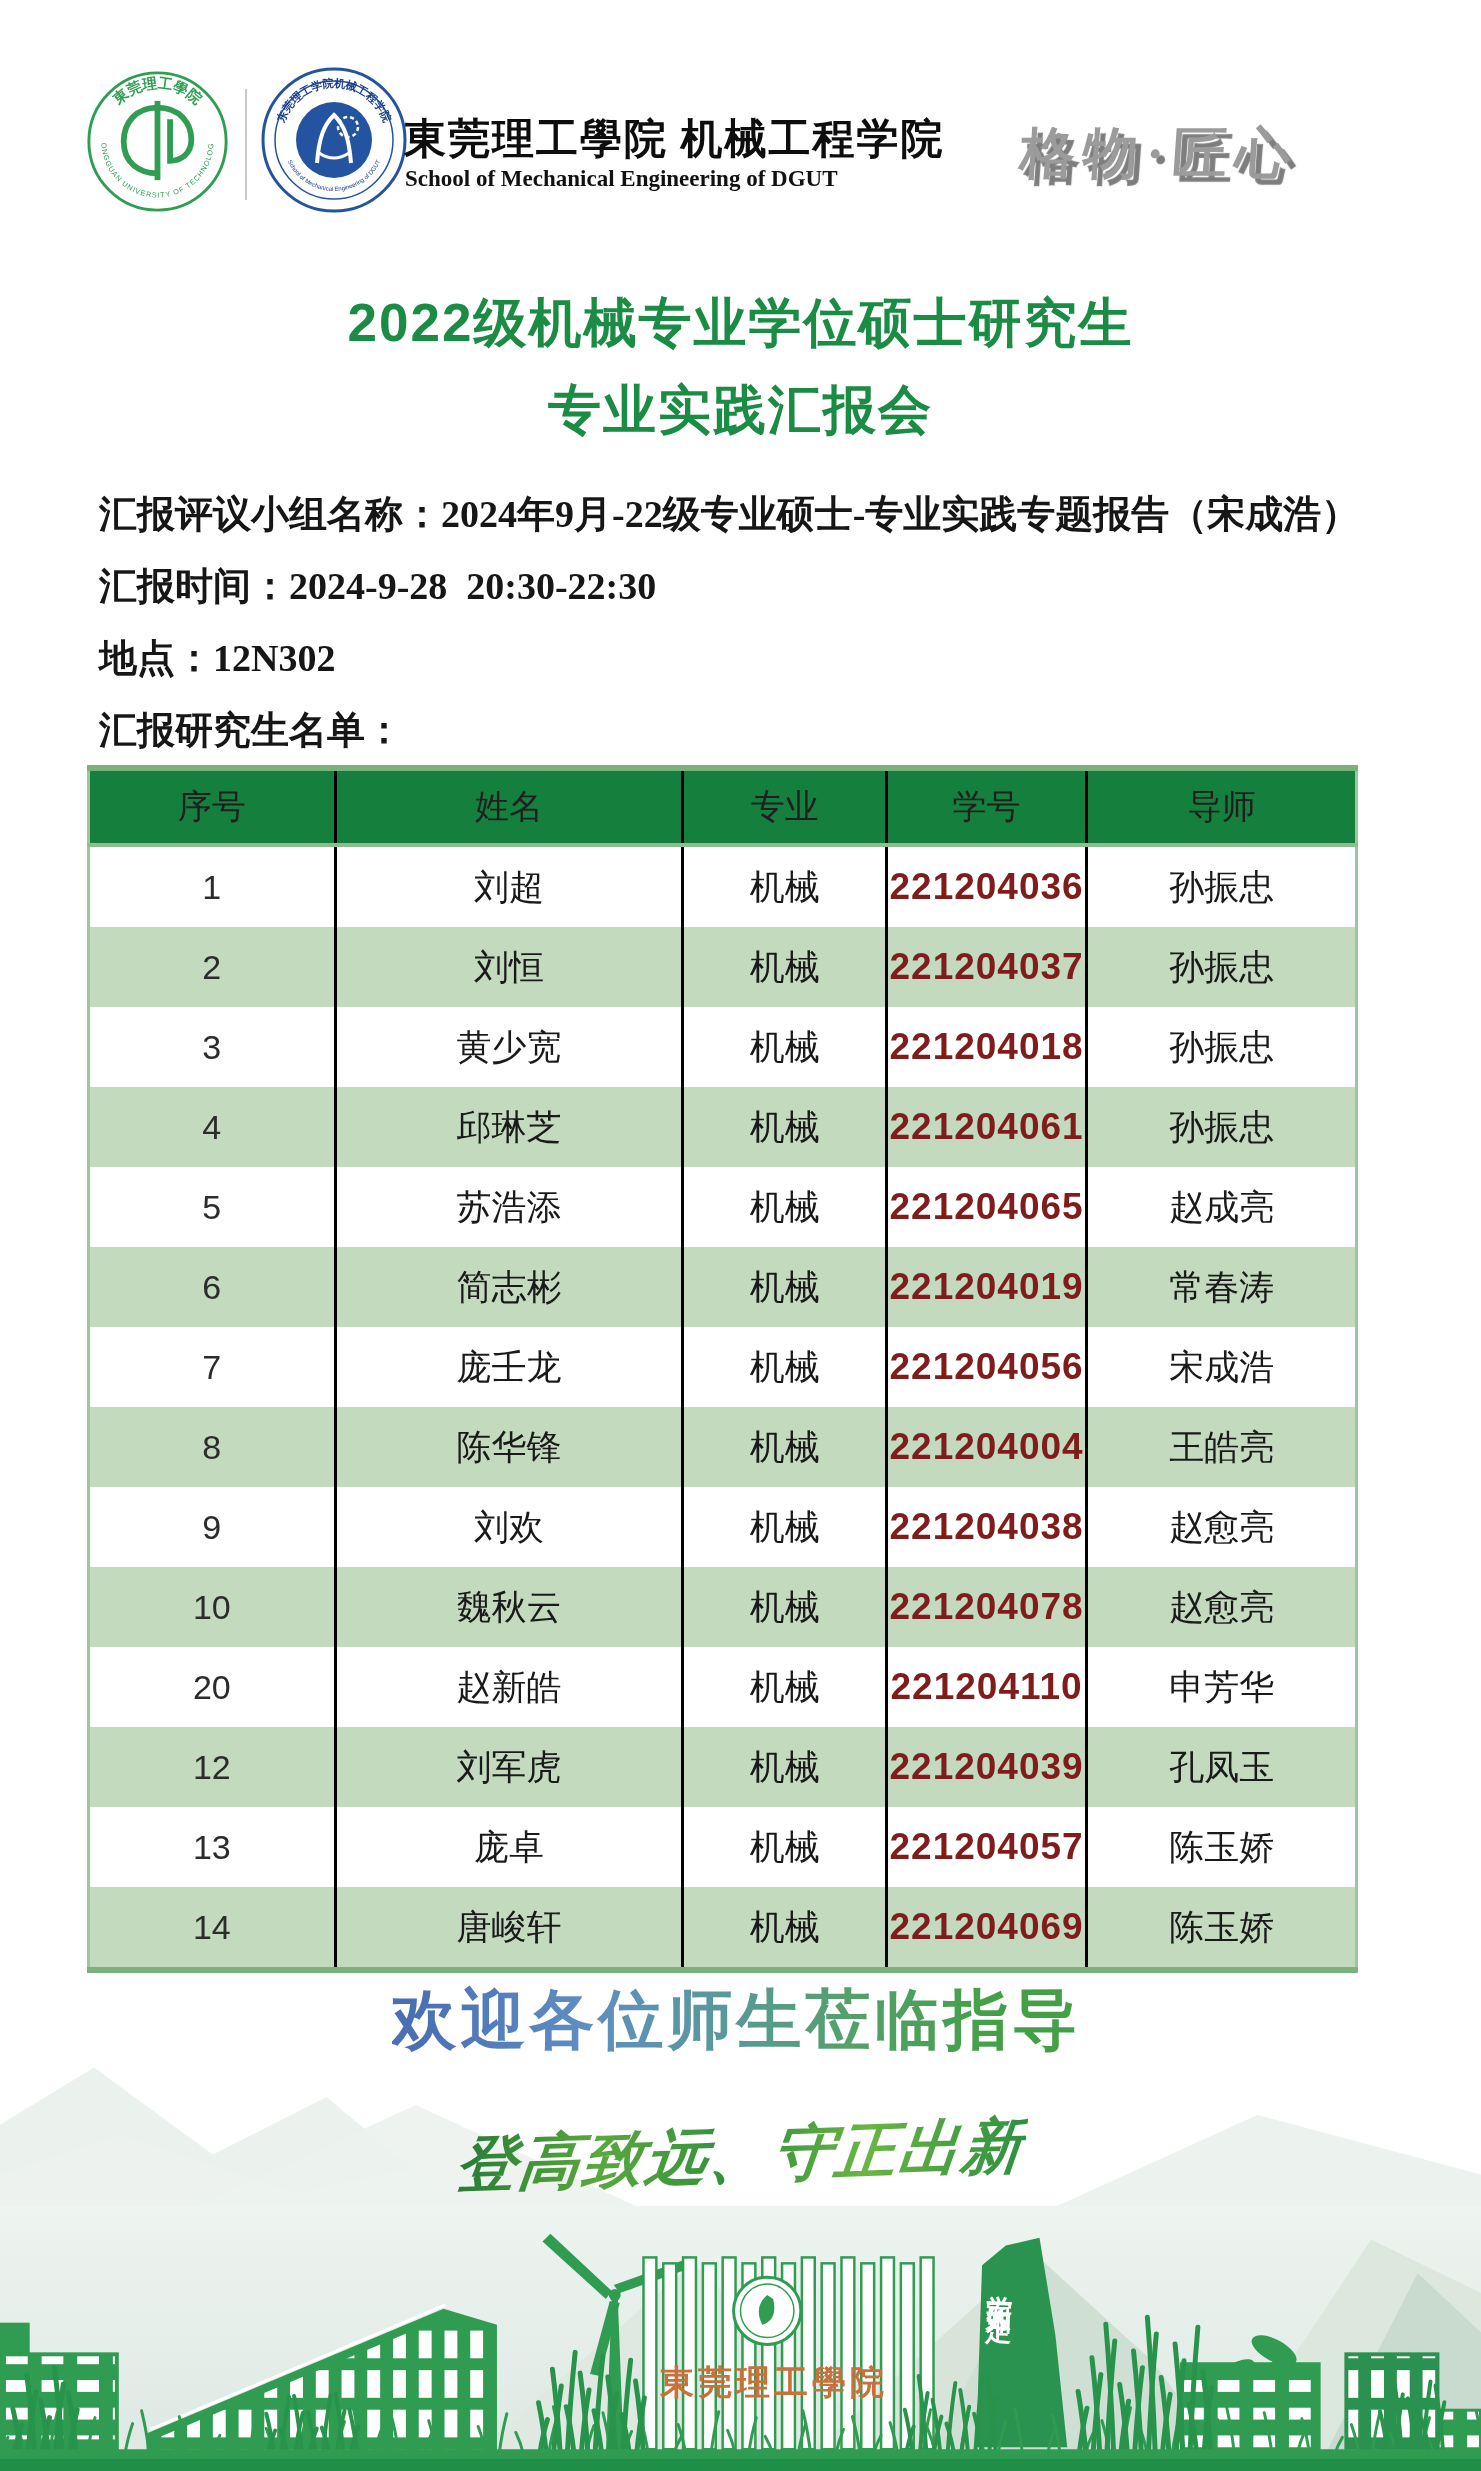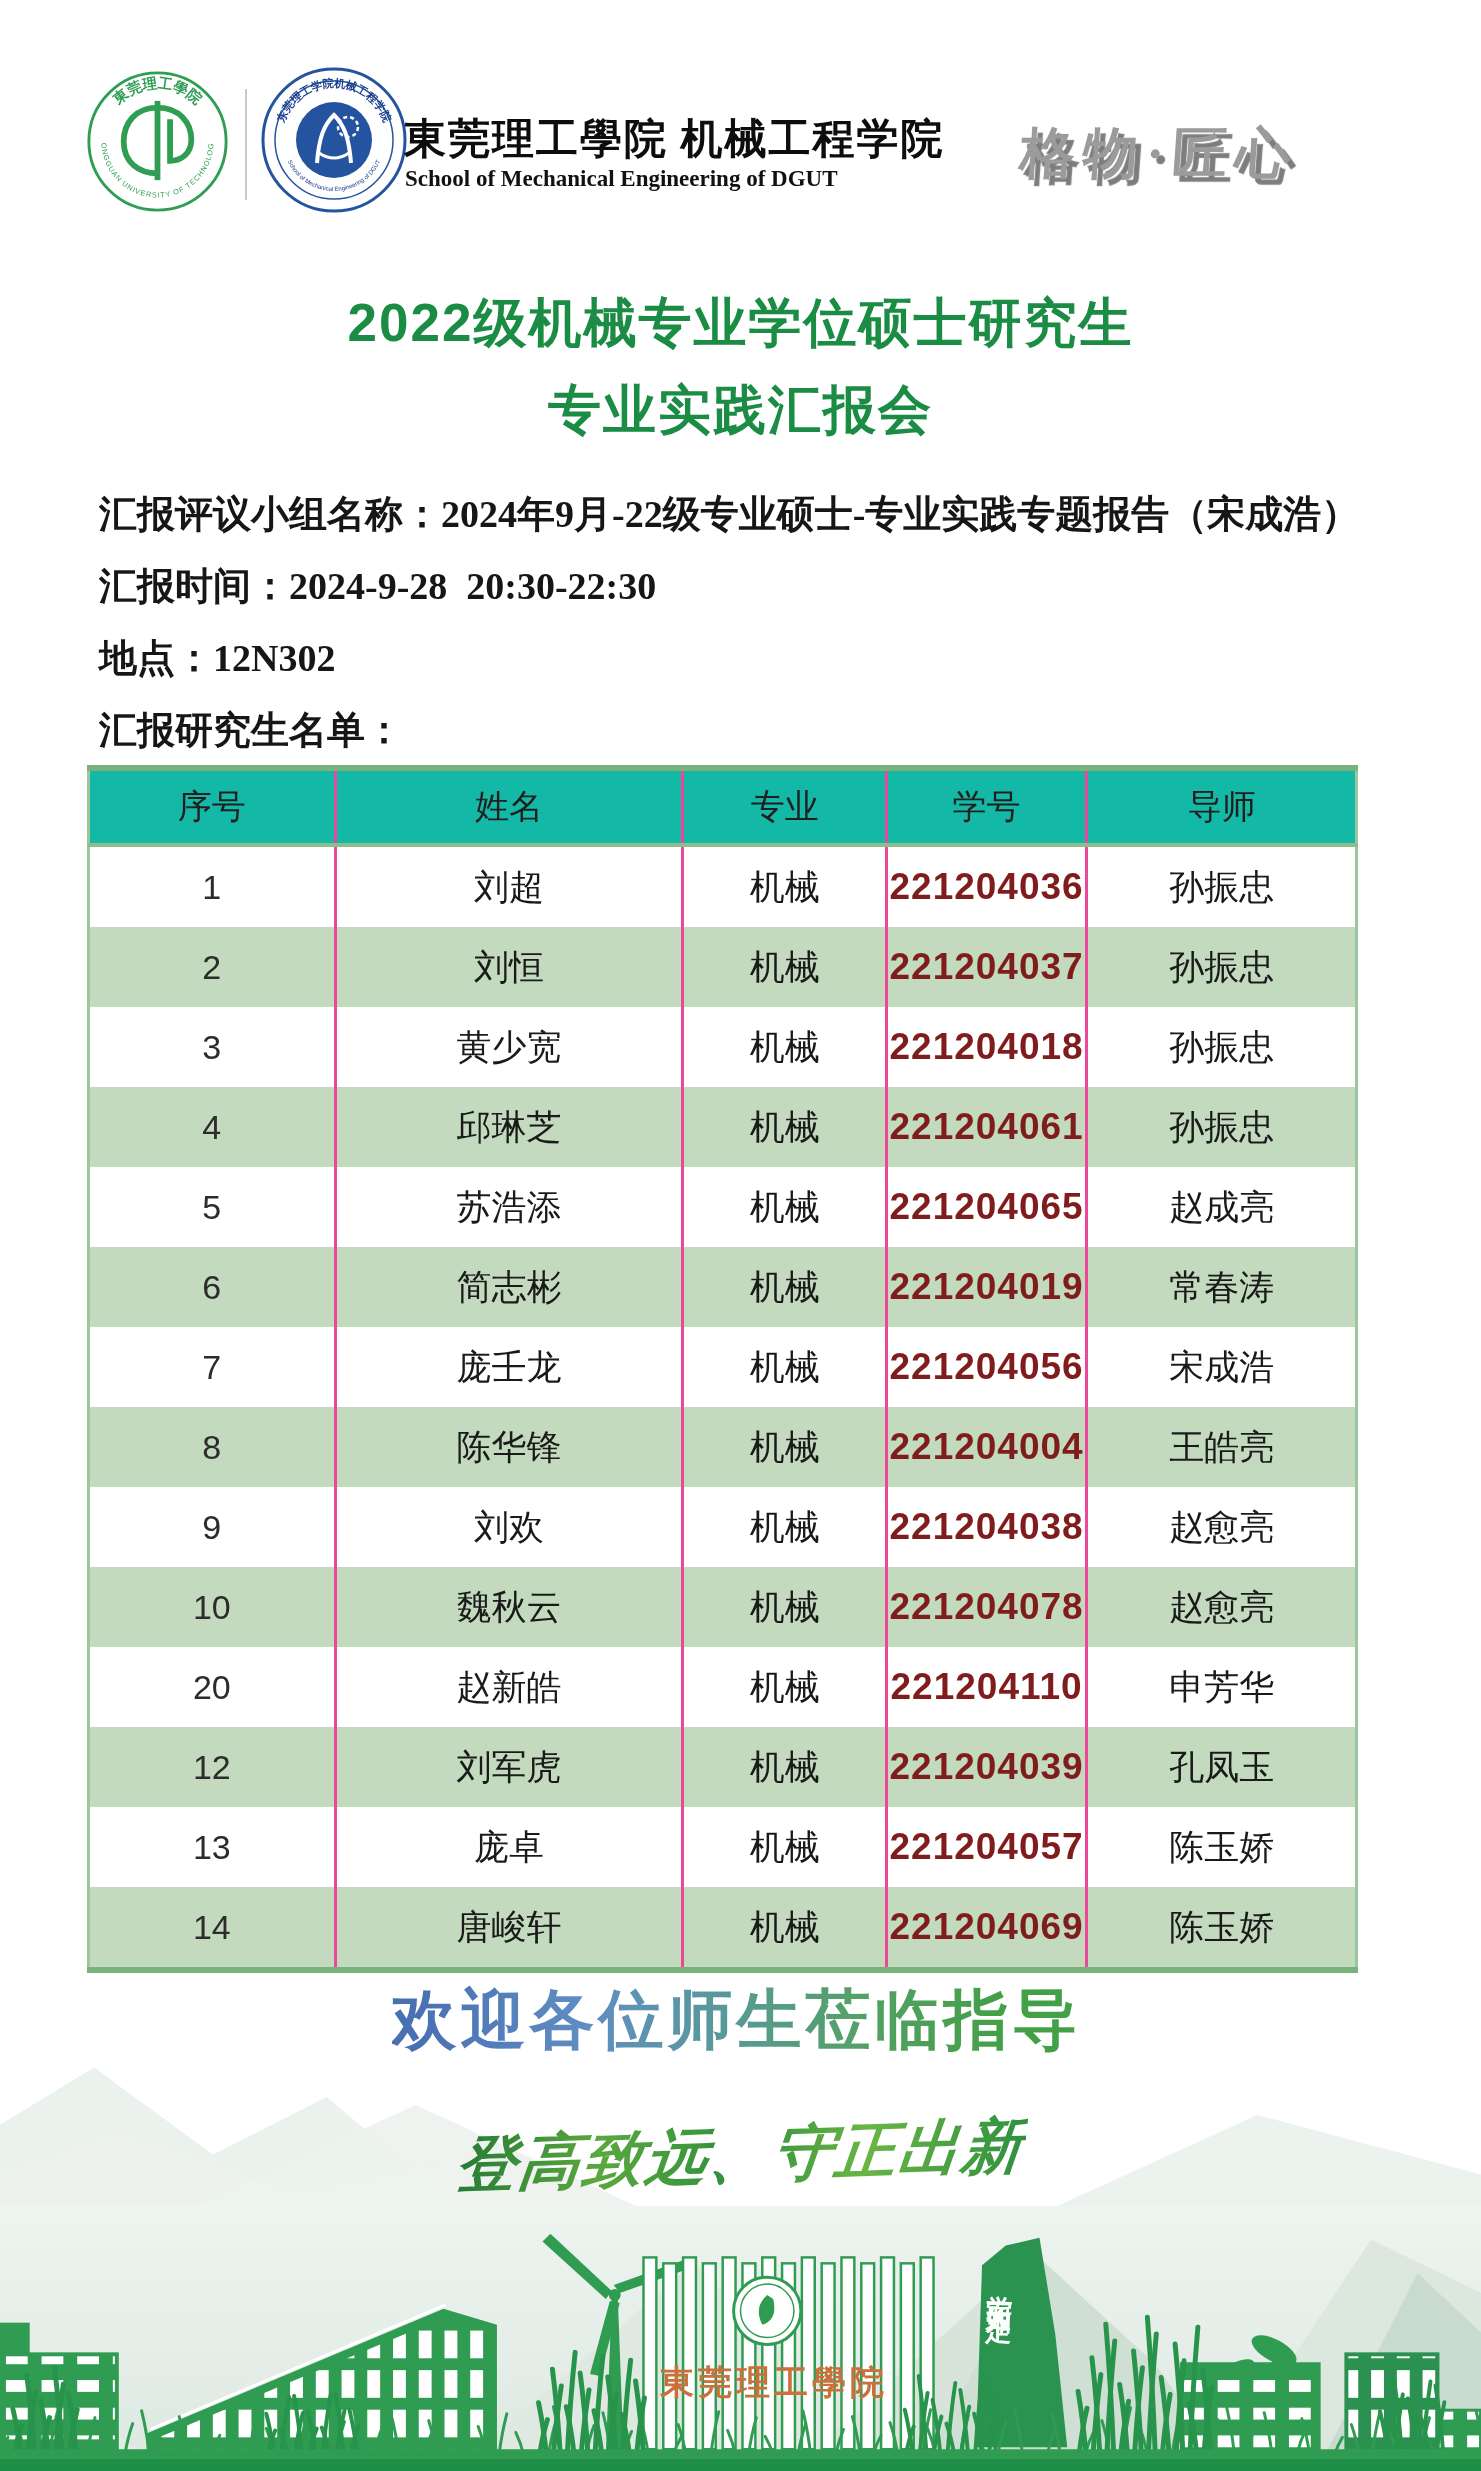--- a/index.html
+++ b/index.html
@@ -27,25 +27,25 @@
   
   .info-block{position:absolute;left:99px;top:491px;font-family:"Liberation Serif","DejaVu Serif",serif;
       font-weight:bold;font-size:38px;color:#161616;}
   .info-line{height:72px;line-height:46px;white-space:pre;}
 
   
   .table-wrap{position:absolute;left:87px;top:765px;width:1271px;}
   table.roster{width:100%;border-collapse:collapse;table-layout:fixed;
       border-top:6px solid #79b27b;border-bottom:6px solid #79b27b;
       border-left:3px solid #9ac79b;border-right:3px solid #9ac79b;}
-  table.roster th{height:70px;background:#14b8a6;border-bottom:4px solid #8cbd8e;
+  table.roster th{height:70px;background:#15803d;border-bottom:4px solid #8cbd8e;
       font-family:Liberation Serif, serif;font-weight:500;font-size:34px;color:#1f1f1f;}
   table.roster td{height:78px;text-align:center;vertical-align:middle;background:#ffffff;}
   table.roster tr:nth-child(even) td{background:#c3dabe;}
-  table.roster th + th, table.roster td + td{border-left:3px solid #ec4899;}
+  table.roster th + th, table.roster td + td{border-left:3px solid #000000;}
   .col-no{font-family:"Liberation Sans","DejaVu Sans",sans-serif;font-size:34px;color:#2c2c2c;}
   .col-name,.col-major,.col-advisor{font-family:"Liberation Serif","DejaVu Serif",serif;font-size:35px;color:#1a1a1a;}
   .col-id{font-family:"Liberation Sans","DejaVu Sans",sans-serif;font-weight:700;font-size:37px;
       letter-spacing:1px;color:#7f1d1d;}
 
   
   .welcome-wrap{position:absolute;left:0;right:8px;top:1976px;text-align:center;z-index:5;}
   .welcome{display:inline-block;font-family:"Liberation Sans","DejaVu Sans",sans-serif;font-weight:900;
       font-size:65px;letter-spacing:4px;
       background:linear-gradient(90deg,#4a70b4 4%,#5f8ec2 28%,#58989c 47%,#55a06b 66%,#43a046 88%);

